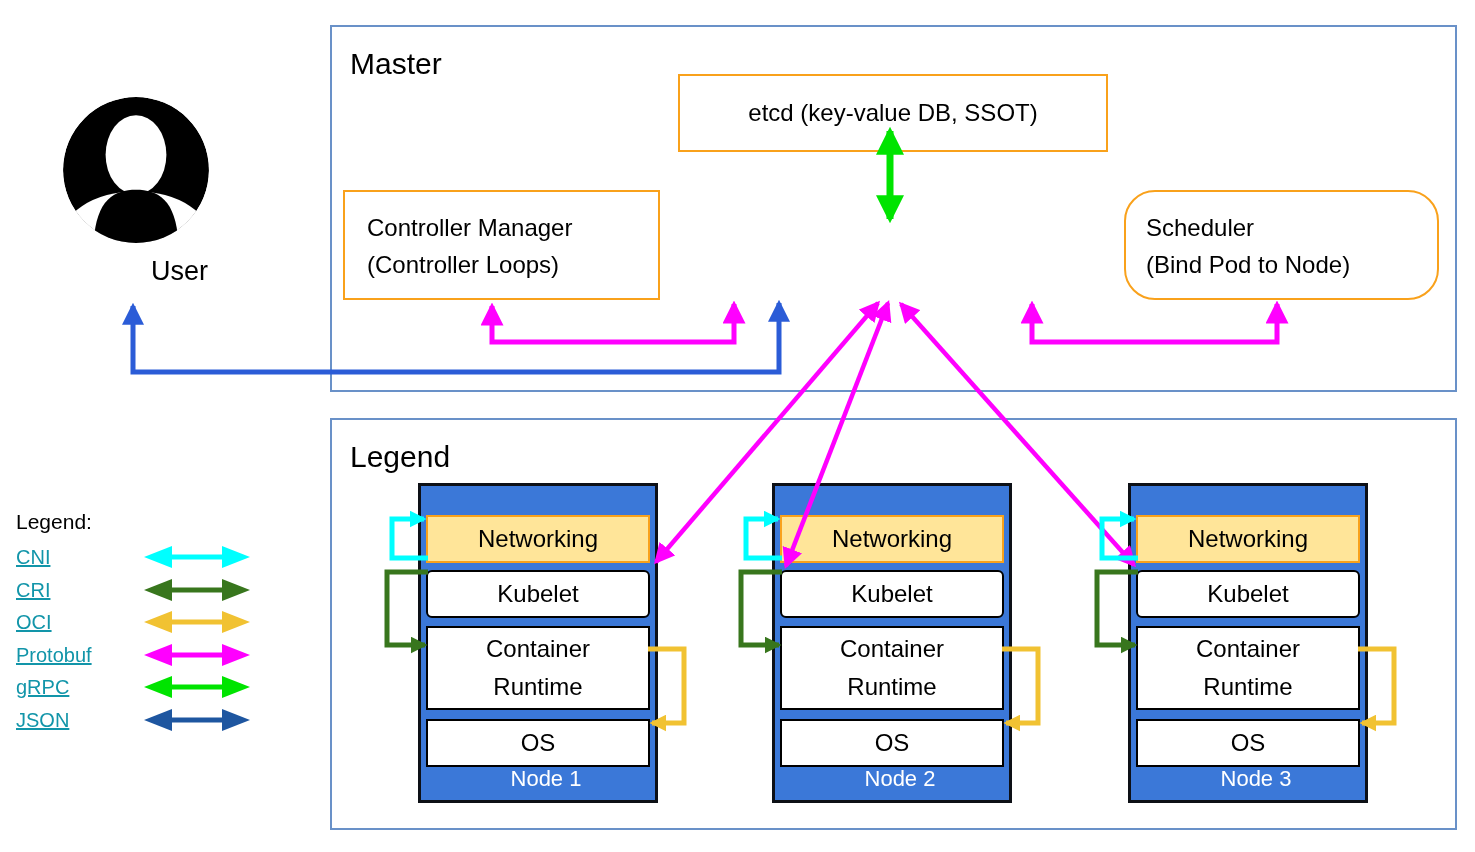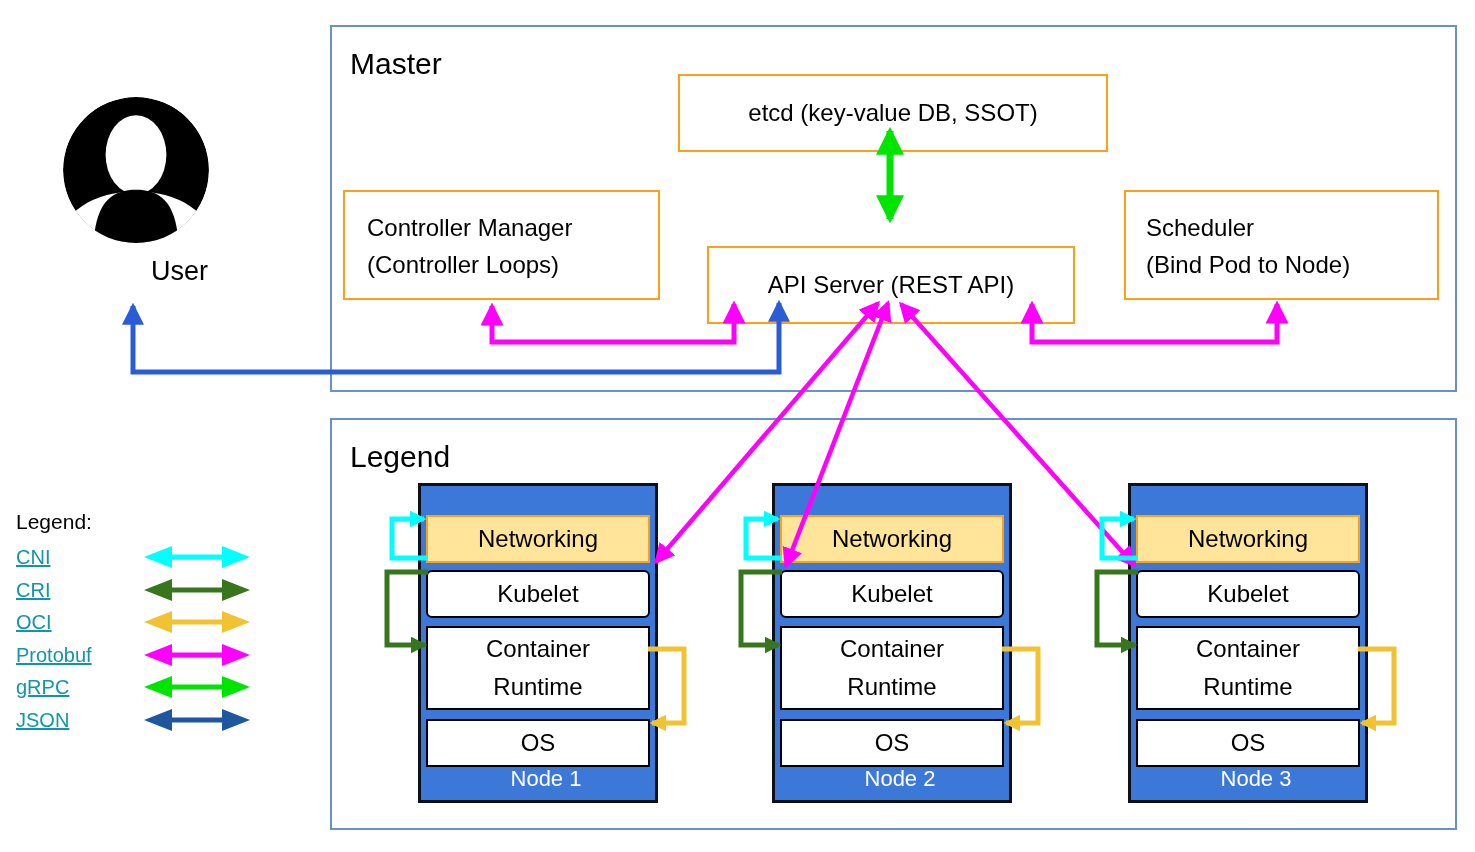--- a/index.html
+++ b/index.html
@@ -11,21 +11,21 @@
   .panel.master{left:330px;top:25px;width:1123px;height:363px;}
   .panel.nodes{left:330px;top:418px;width:1123px;height:408px;}
   .panel-title{position:absolute;left:18px;top:20px;font-size:30px;color:#000;}
 
   
   .obox{position:absolute;border:2px solid #F9A11B;background:#fff;font-size:24px;box-sizing:border-box;}
   .obox.center{display:flex;align-items:center;justify-content:center;text-align:center;margin-top:24px;}
   .obox.etcd{left:678px;top:50px;width:430px;height:78px;}
   .obox.api{left:707px;top:222px;width:368px;height:78px;}
   .obox.cm{left:343px;top:190px;width:317px;height:110px;padding:17px 0 0 22px;line-height:37px;}
-  .obox.sched{left:1124px;top:190px;width:315px;height:110px;padding:17px 0 0 20px;line-height:37px;}
+  .obox.sched{left:1124px;top:190px;width:315px;height:110px;padding:17px 0 0 20px;line-height:37px;border-radius:31px;}
 
   
   .user-icon{position:absolute;left:60px;top:94px;width:152px;height:152px;}
   .user-label{position:absolute;left:68px;top:256px;width:140px;text-align:right;font-size:27px;}
 
   
   .node{position:absolute;top:483px;width:240px;height:320px;background:#3B78D8;
         border:3px solid #0D1016;box-sizing:border-box;}
   .node.n1{left:418px;} .node.n2{left:772px;} .node.n3{left:1128px;}
   .layer{position:absolute;left:5px;width:224px;box-sizing:border-box;background:#fff;
@@ -67,23 +67,20 @@
   <div class="panel master">
     <div class="panel-title">Master</div>
   </div>
   <div class="obox etcd center">
     <span>etcd (key-value DB, SSOT)</span>
   </div>
   <div class="obox cm">
     <div>Controller Manager</div>
     <div>(Controller Loops)</div>
   </div>
-  <div class="obox api center">
-    <span>API Server (REST API)</span>
-  </div>
   <div class="obox sched">
     <div>Scheduler</div>
     <div>(Bind Pod to Node)</div>
   </div>
 
   <div class="panel nodes">
     <div class="panel-title">Legend</div>
   </div>
 
   <div class="node n1">

